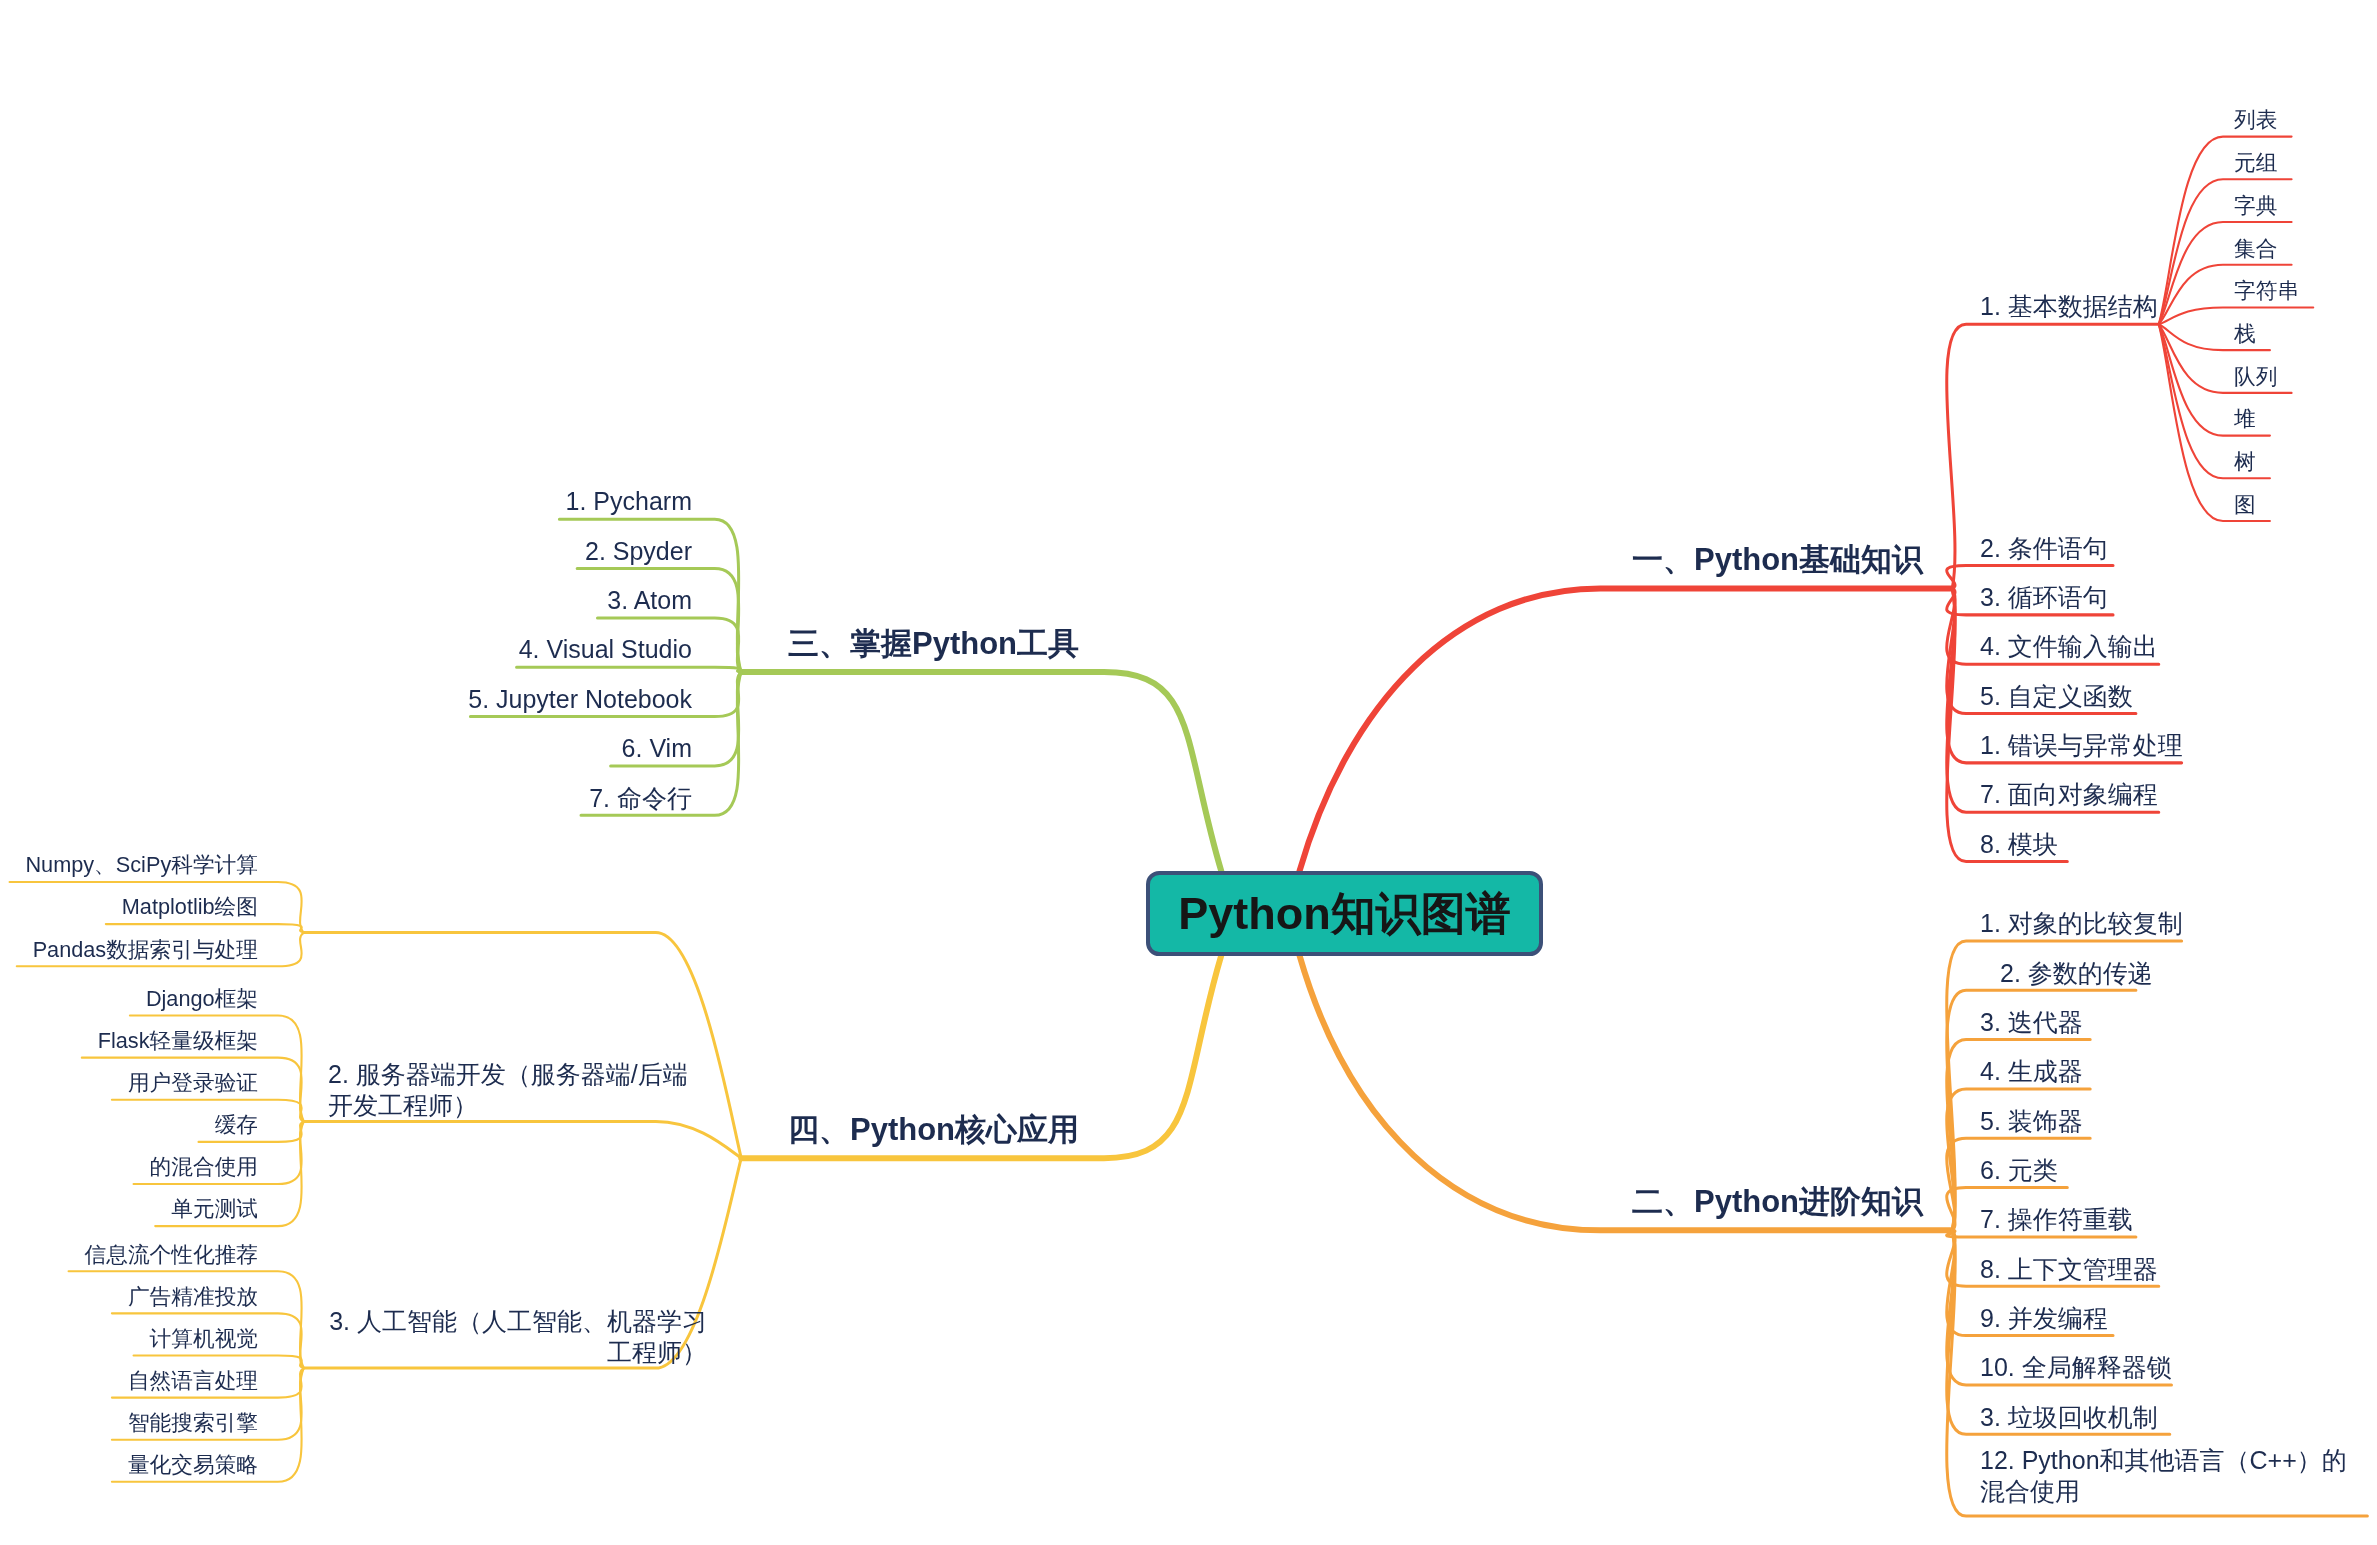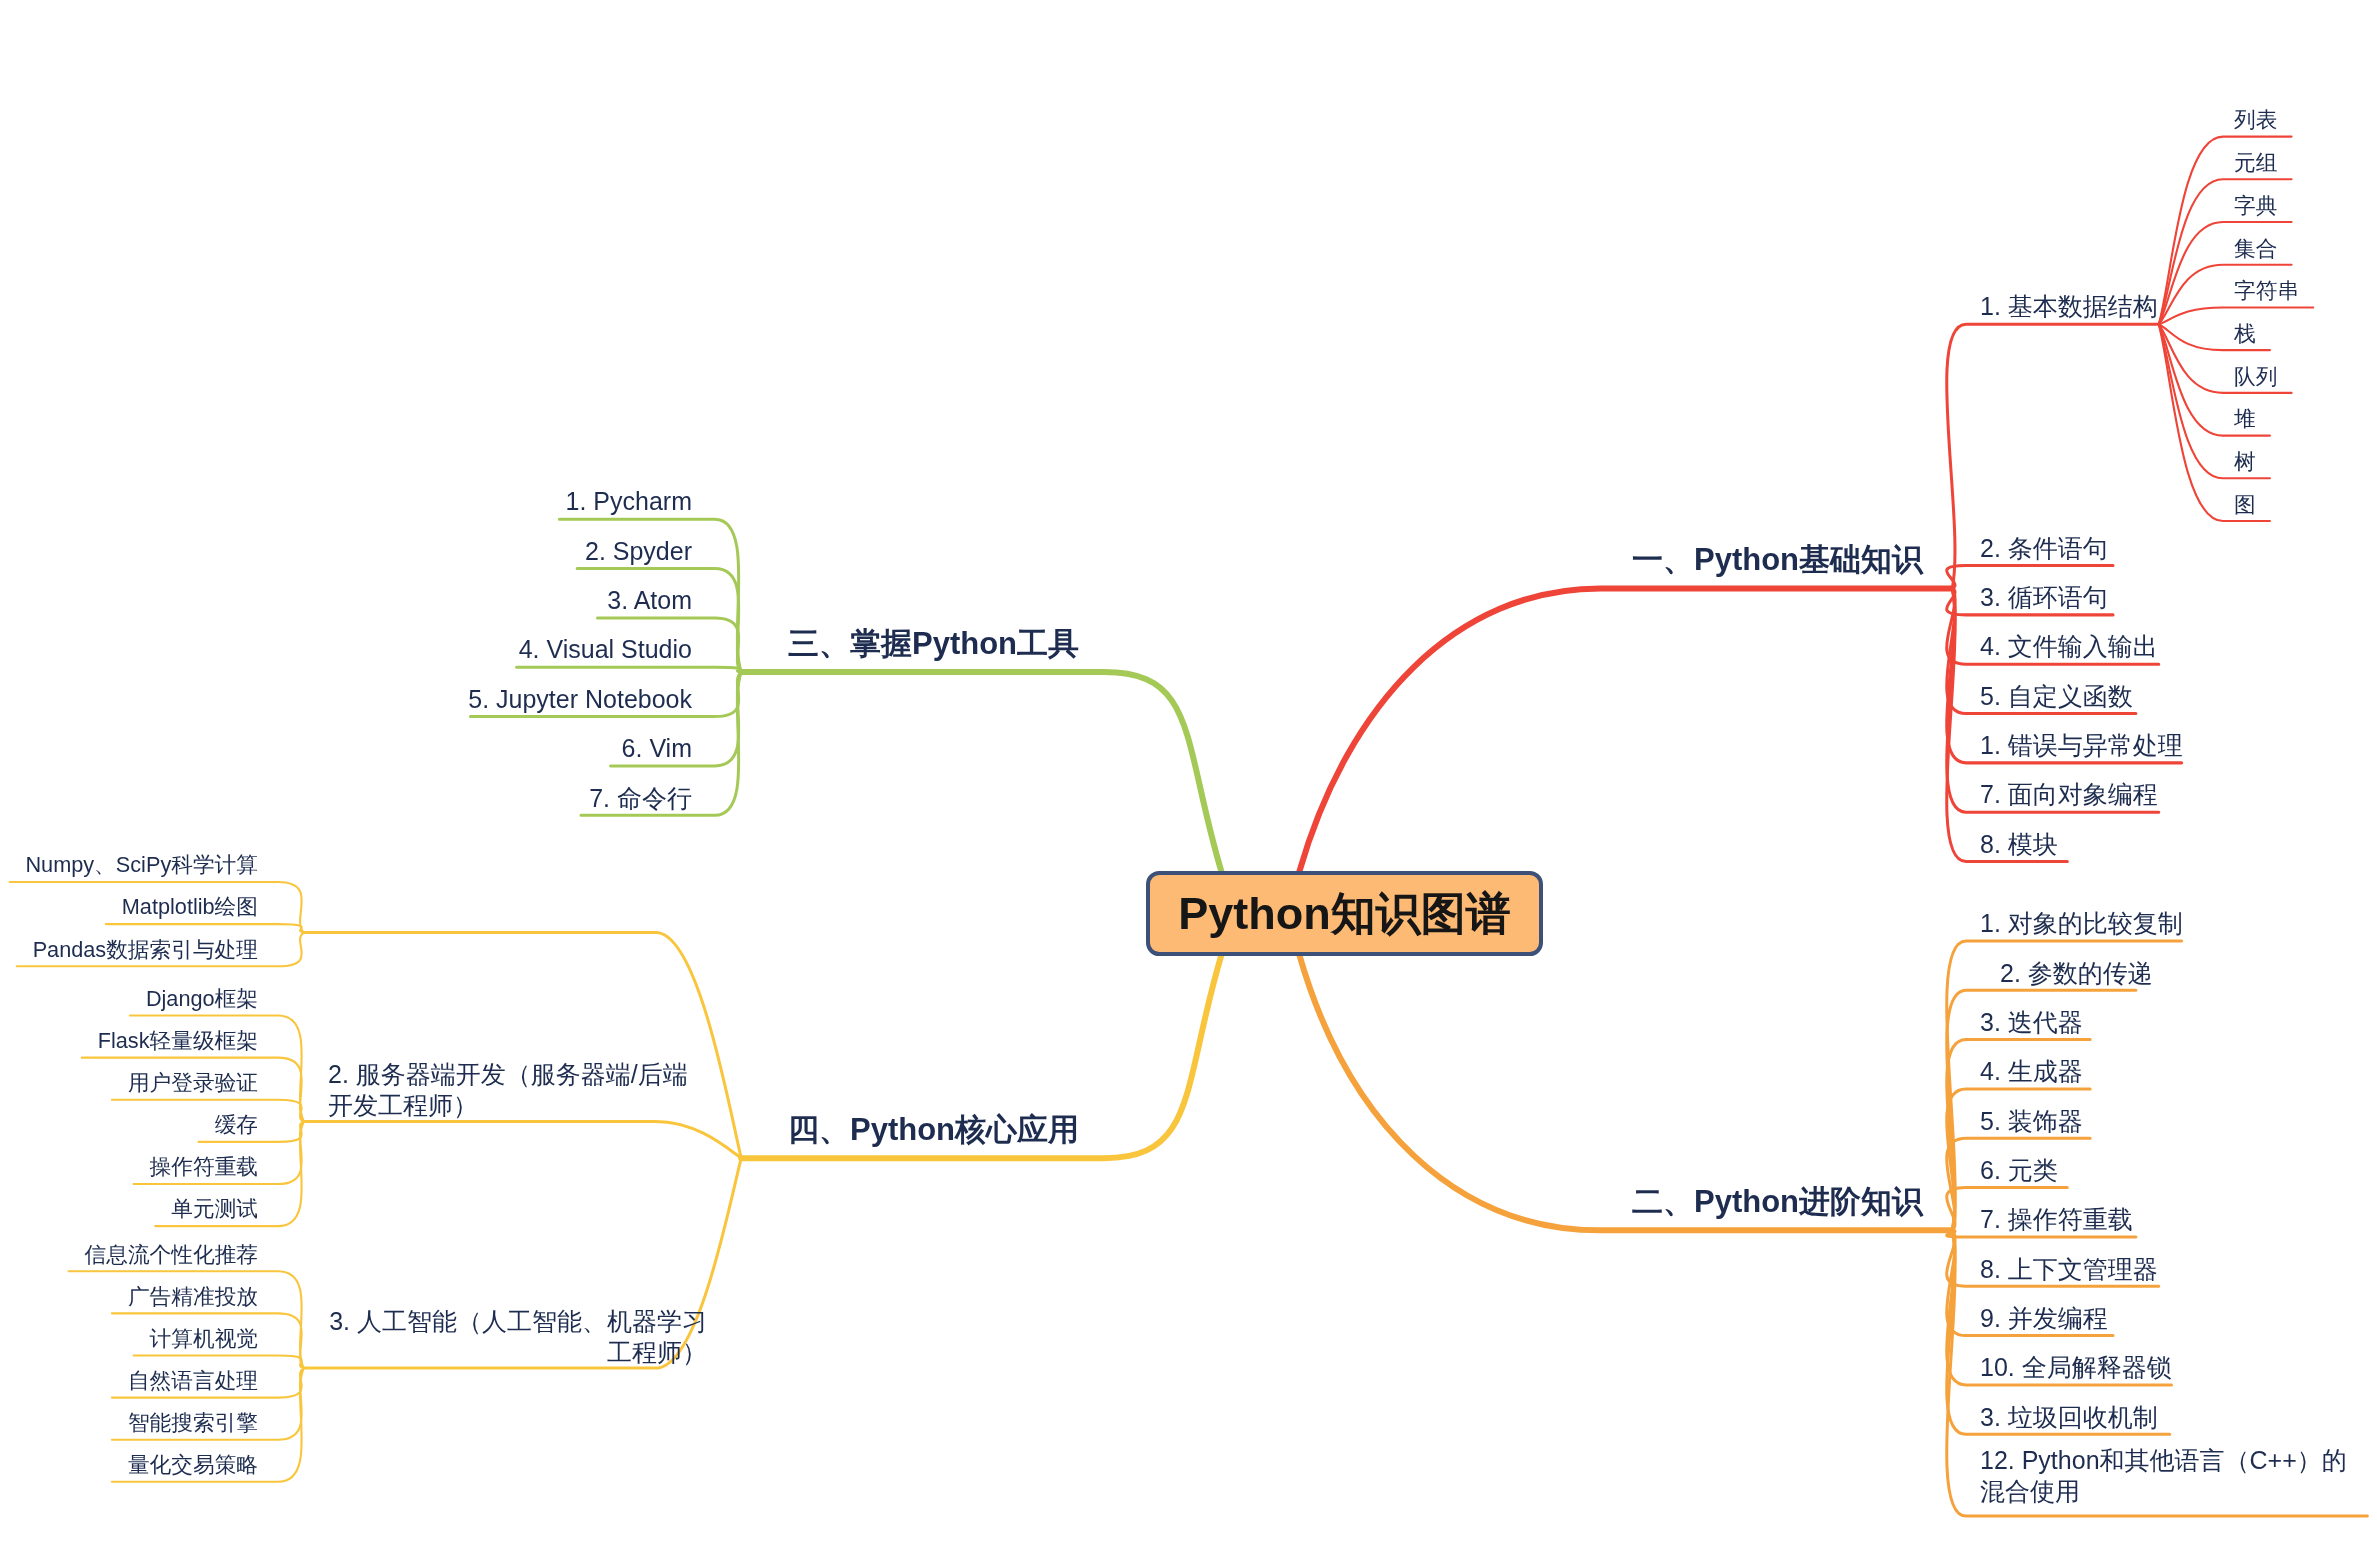--- a/index.html
+++ b/index.html
@@ -8,21 +8,21 @@
   #wires{position:absolute;left:0;top:0;z-index:0;}
   .lbl{position:absolute;color:#1d2c4f;white-space:nowrap;z-index:1;line-height:1.1;}
   .line{transform:translateY(-50%);}
   .item{font-size:25px;}
   .leaf{font-size:21.7px;}
   .blk{white-space:normal;line-height:31px;transform:none;}
   .title{font-size:31px;font-weight:700;}
   .r{text-align:center;}
   #center-node{position:absolute;left:1146px;top:871px;width:397px;height:85px;
        box-sizing:border-box;display:flex;align-items:center;justify-content:center;
-       background:#fdba74;border:4.2px solid #3c5078;border-radius:13.2px;z-index:2;
+       background:#14b8a6;border:4.2px solid #3c5078;border-radius:13.2px;z-index:2;
        font-size:45px;font-weight:700;color:#161616;
        font-family:"Liberation Sans","DejaVu Sans",sans-serif;}
 </style>
 </head>
 <body>
 
 <div id="map">
   <svg id="wires" width="2377" height="1545" viewBox="0 0 3951 2568">
       <path d="M 2160 1448 C 2240 1170, 2420 978, 2660 978 L 3245 978" fill="none" stroke="#ef4438" stroke-width="10" stroke-linecap="round"></path>
       <path d="M 3245 978 C 3267 868.25, 3198 539, 3268 539 L 3588.25 539" fill="none" stroke="#ef4438" stroke-width="5" stroke-linecap="round"></path>
@@ -127,21 +127,21 @@
     <div class="lbl line item r" style="right: 1685px; top: 799px;">7. 命令行</div>
     <div class="lbl title" style="left: 788px; top: 1113px;">四、Python核心应用</div>
     <div class="lbl line leaf r" style="right: 2119px; top: 865px;">Numpy、SciPy科学计算</div>
     <div class="lbl line leaf r" style="right: 2119px; top: 907px;">Matplotlib绘图</div>
     <div class="lbl line leaf r" style="right: 2119px; top: 950px;">Pandas数据索引与处理</div>
     <div class="lbl blk item" style="left: 328px; top: 1059px; width: 379px;">2. 服务器端开发（服务器端/后端开发工程师）</div>
     <div class="lbl line leaf r" style="right: 2119px; top: 999px;">Django框架</div>
     <div class="lbl line leaf r" style="right: 2119px; top: 1041px;">Flask轻量级框架</div>
     <div class="lbl line leaf r" style="right: 2119px; top: 1083px;">用户登录验证</div>
     <div class="lbl line leaf r" style="right: 2119px; top: 1125px;">缓存</div>
-    <div class="lbl line leaf r" style="right: 2119px; top: 1167px;">操作符重载</div>
+    <div class="lbl line leaf r" style="right: 2119px; top: 1167px;">的混合使用</div>
     <div class="lbl line leaf r" style="right: 2119px; top: 1209px;">单元测试</div>
     <div class="lbl blk item" style="left: 328px; top: 1306px; width: 379px; text-align: right;">3. 人工智能（人工智能、机器学习工程师）</div>
     <div class="lbl line leaf r" style="right: 2119px; top: 1255px;">信息流个性化推荐</div>
     <div class="lbl line leaf r" style="right: 2119px; top: 1297px;">广告精准投放</div>
     <div class="lbl line leaf r" style="right: 2119px; top: 1339px;">计算机视觉</div>
     <div class="lbl line leaf r" style="right: 2119px; top: 1381px;">自然语言处理</div>
     <div class="lbl line leaf r" style="right: 2119px; top: 1423px;">智能搜索引擎</div>
     <div class="lbl line leaf r" style="right: 2119px; top: 1465px;">量化交易策略</div>
   </div>
 

